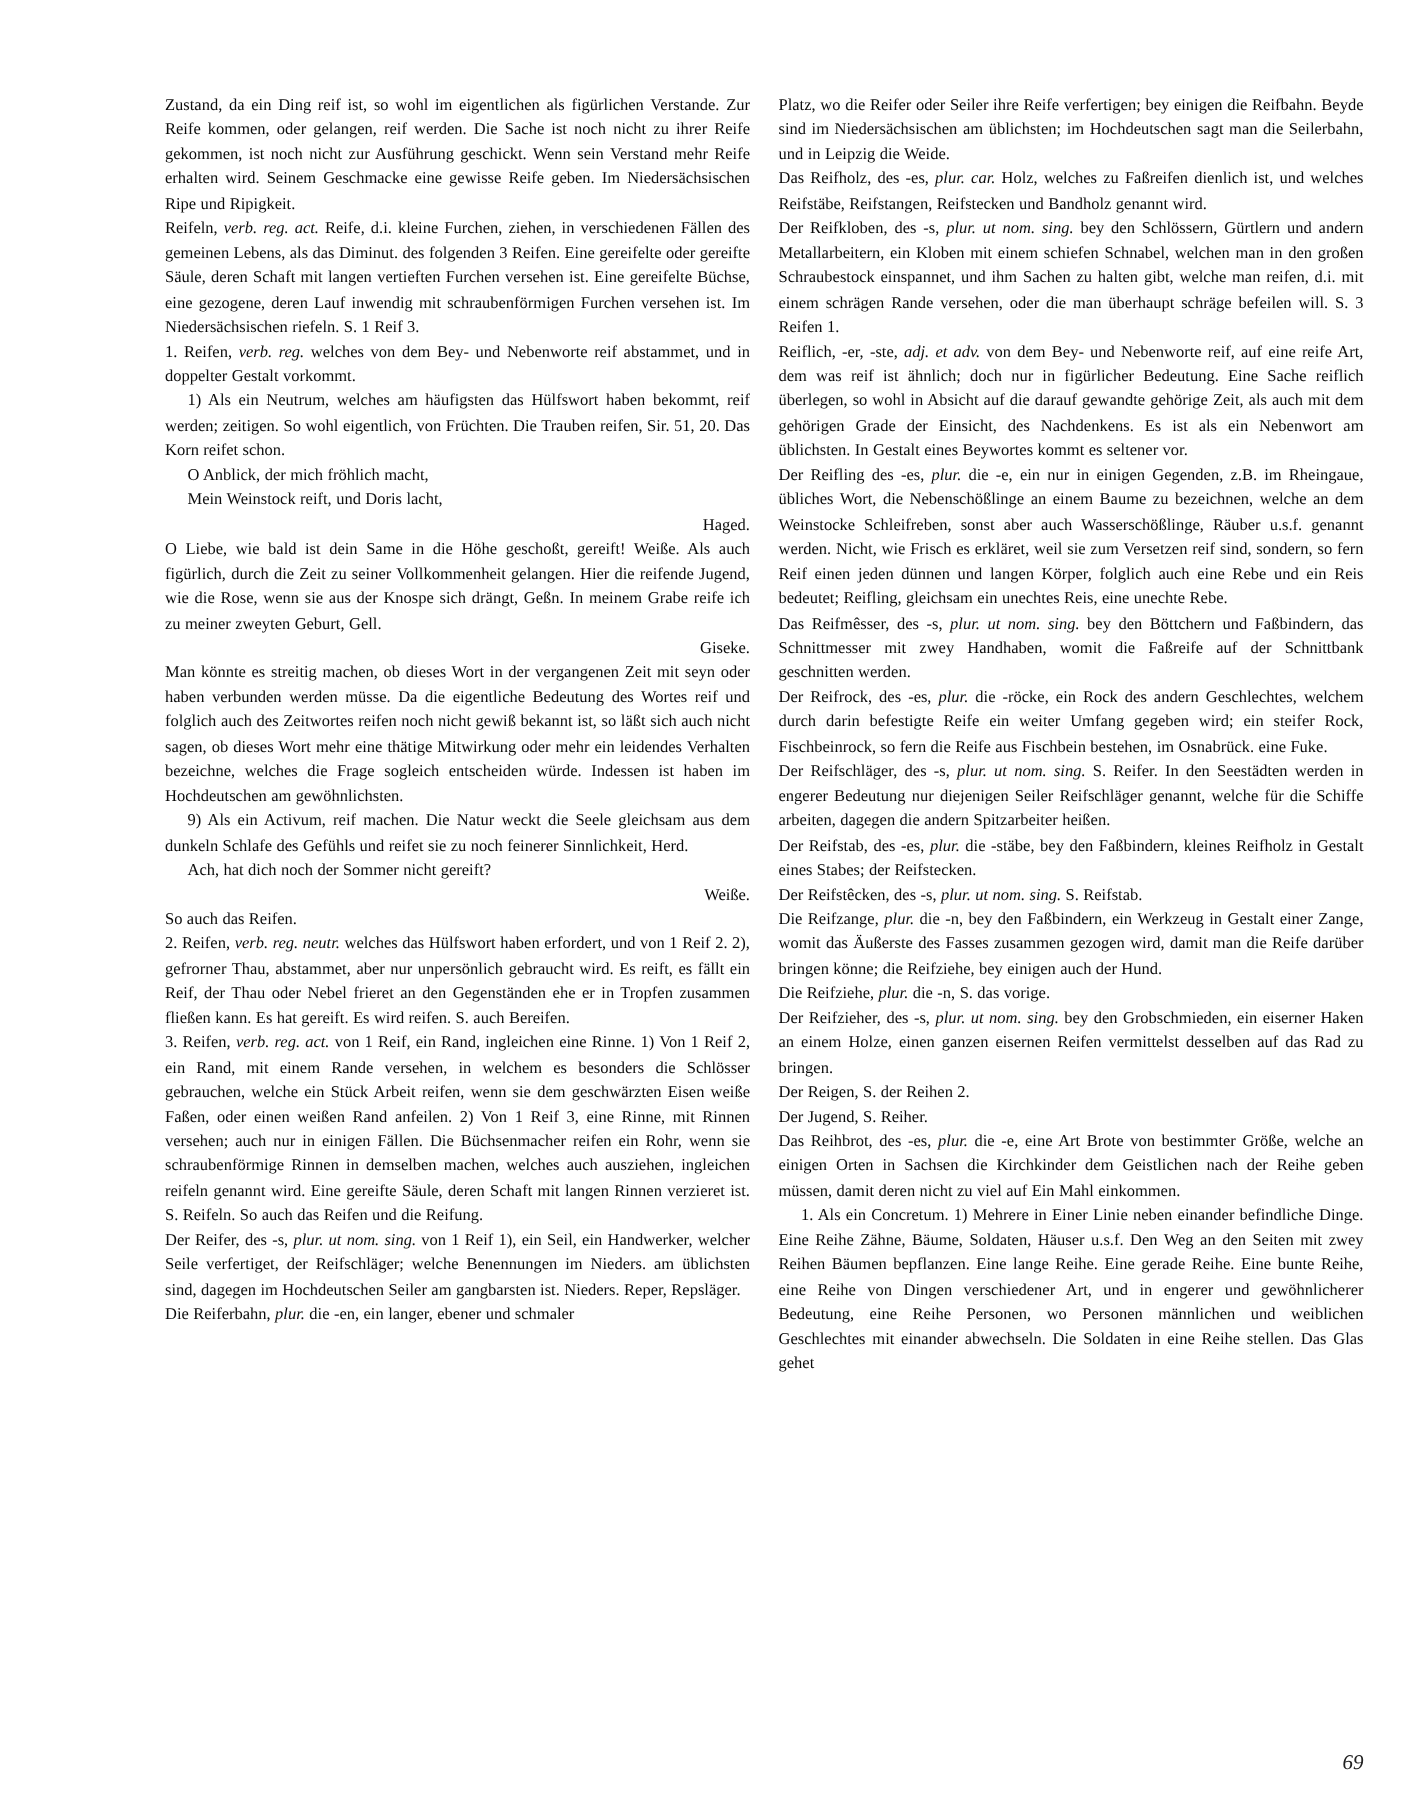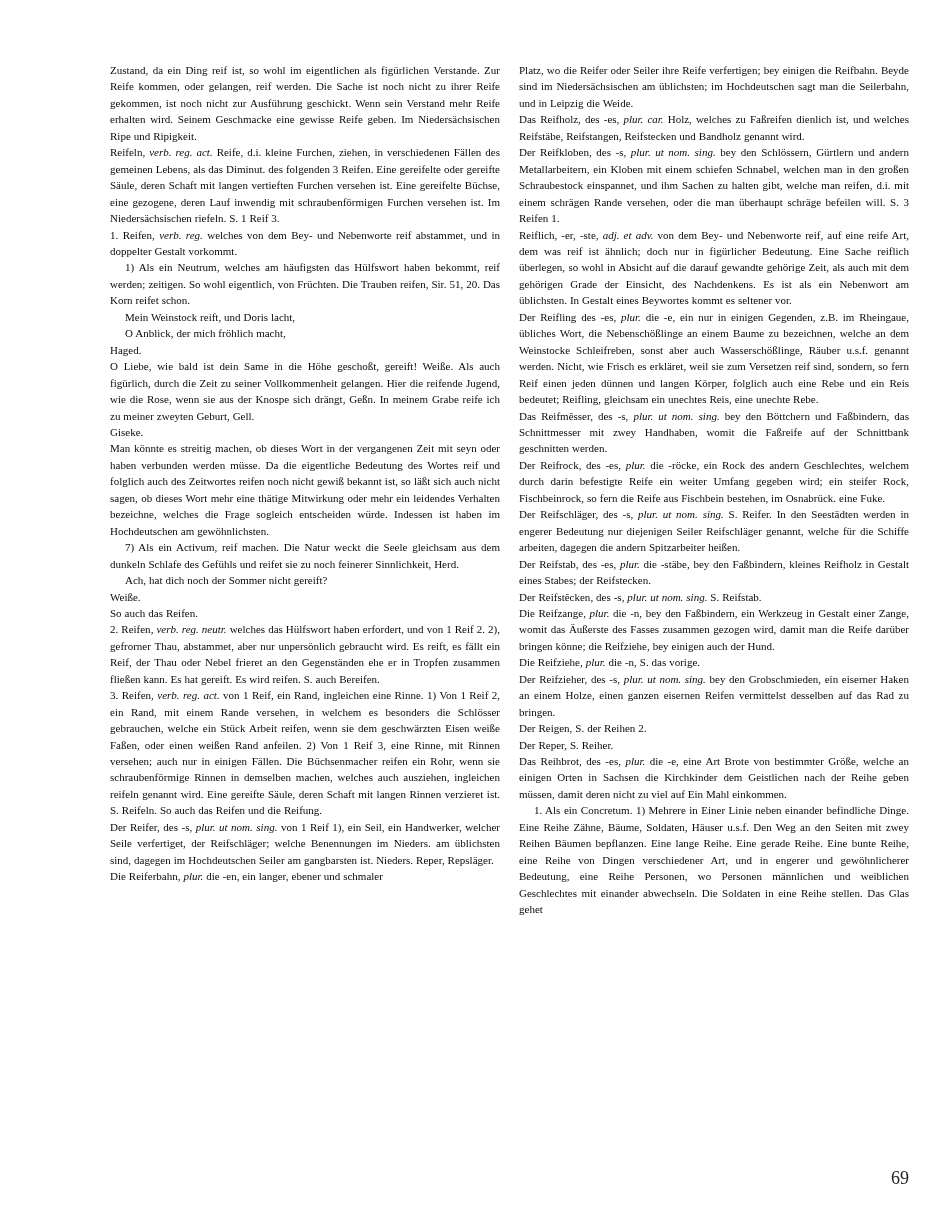--- a/index.html
+++ b/index.html
@@ -23,48 +23,49 @@
     flex: 0 0 390px;
     width: 390px;
     font-size: 11px;
     line-height: 16.45px;
     text-align: justify;
     word-spacing: 0.2px;
     margin-top: 36px;
   }
   p.para { margin: 0; padding: 0; }
   p.para.indent { text-indent: 15px; }
-  p.para.right { }
+  p.para.right { text-align: right; }
   .bold { font-weight: 400; }
   .italic { font-style: italic; }
   .page-number {
     position: absolute;
     top: 1168px; right: 26px;
-    font-size: 18px;
+    font-size: 14px;
+    font-style: italic;
     color: #222;
     text-align: right;
   }
 </style>
 </head>
 <body>
 
 <div class="page">
   <div class="columns">
     <div class="column">
         <p class="para plain"><span>Zustand, da ein Ding reif ist, so wohl im eigentlichen als figürlichen Verstande. Zur Reife kommen, oder gelangen, reif werden. Die Sache ist noch nicht zu ihrer Reife gekommen, ist noch nicht zur Ausführung geschickt. Wenn sein Verstand mehr Reife erhalten wird. Seinem Geschmacke eine gewisse Reife geben. Im Niedersächsischen Ripe und Ripigkeit.</span></p>
         <p class="para entry"><span class="bold">Reifeln</span><span>, </span><span class="italic">verb. reg. act.</span><span> Reife, d.i. kleine Furchen, ziehen, in verschiedenen Fällen des gemeinen Lebens, als das Diminut. des folgenden 3 Reifen. Eine gereifelte oder gereifte Säule, deren Schaft mit langen vertieften Furchen versehen ist. Eine gereifelte Büchse, eine gezogene, deren Lauf inwendig mit schraubenförmigen Furchen versehen ist. Im Niedersächsischen riefeln. S. 1 Reif 3.</span></p>
         <p class="para entry"><span class="bold">1. Reifen</span><span>, </span><span class="italic">verb. reg.</span><span> welches von dem Bey- und Nebenworte reif abstammet, und in doppelter Gestalt vorkommt.</span></p>
         <p class="para indent"><span>1) Als ein Neutrum, welches am häufigsten das Hülfswort haben bekommt, reif werden; zeitigen. So wohl eigentlich, von Früchten. Die Trauben reifen, Sir. 51, 20. Das Korn reifet schon.</span></p>
+        <p class="para indent"><span>O Anblick, der mich fröhlich macht,</span></p>
         <p class="para indent"><span>Mein Weinstock reift, und Doris lacht,</span></p>
-        <p class="para indent"><span>O Anblick, der mich fröhlich macht,</span></p>
         <p class="para right"><span>Haged.</span></p>
         <p class="para plain"><span>O Liebe, wie bald ist dein Same in die Höhe geschoßt, gereift! Weiße. Als auch figürlich, durch die Zeit zu seiner Vollkommenheit gelangen. Hier die reifende Jugend, wie die Rose, wenn sie aus der Knospe sich drängt, Geßn. In meinem Grabe reife ich zu meiner zweyten Geburt, Gell.</span></p>
         <p class="para right"><span>Giseke.</span></p>
         <p class="para plain"><span>Man könnte es streitig machen, ob dieses Wort in der vergangenen Zeit mit seyn oder haben verbunden werden müsse. Da die eigentliche Bedeutung des Wortes reif und folglich auch des Zeitwortes reifen noch nicht gewiß bekannt ist, so läßt sich auch nicht sagen, ob dieses Wort mehr eine thätige Mitwirkung oder mehr ein leidendes Verhalten bezeichne, welches die Frage sogleich entscheiden würde. Indessen ist haben im Hochdeutschen am gewöhnlichsten.</span></p>
-        <p class="para indent"><span>7) Als ein Activum, reif machen. Die Natur weckt die Seele gleichsam aus dem dunkeln Schlafe des Gefühls und reifet sie zu noch feinerer Sinnlichkeit, Herd.</span></p>
+        <p class="para indent"><span>9) Als ein Activum, reif machen. Die Natur weckt die Seele gleichsam aus dem dunkeln Schlafe des Gefühls und reifet sie zu noch feinerer Sinnlichkeit, Herd.</span></p>
         <p class="para indent"><span>Ach, hat dich noch der Sommer nicht gereift?</span></p>
         <p class="para right"><span>Weiße.</span></p>
         <p class="para plain"><span>So auch das Reifen.</span></p>
         <p class="para entry"><span class="bold">2. Reifen</span><span>, </span><span class="italic">verb. reg. neutr.</span><span> welches das Hülfswort haben erfordert, und von 1 Reif 2. 2), gefrorner Thau, abstammet, aber nur unpersönlich gebraucht wird. Es reift, es fällt ein Reif, der Thau oder Nebel frieret an den Gegenständen ehe er in Tropfen zusammen fließen kann. Es hat gereift. Es wird reifen. S. auch Bereifen.</span></p>
         <p class="para entry"><span class="bold">3. Reifen</span><span>, </span><span class="italic">verb. reg. act.</span><span> von 1 Reif, ein Rand, ingleichen eine Rinne. 1) Von 1 Reif 2, ein Rand, mit einem Rande versehen, in welchem es besonders die Schlösser gebrauchen, welche ein Stück Arbeit reifen, wenn sie dem geschwärzten Eisen weiße Faßen, oder einen weißen Rand anfeilen. 2) Von 1 Reif 3, eine Rinne, mit Rinnen versehen; auch nur in einigen Fällen. Die Büchsenmacher reifen ein Rohr, wenn sie schraubenförmige Rinnen in demselben machen, welches auch ausziehen, ingleichen reifeln genannt wird. Eine gereifte Säule, deren Schaft mit langen Rinnen verzieret ist. S. Reifeln. So auch das Reifen und die Reifung.</span></p>
         <p class="para entry"><span class="bold">Der Reifer</span><span>, des -s, </span><span class="italic">plur. ut nom. sing.</span><span> von 1 Reif 1), ein Seil, ein Handwerker, welcher Seile verfertiget, der Reifschläger; welche Benennungen im Nieders. am üblichsten sind, dagegen im Hochdeutschen Seiler am gangbarsten ist. Nieders. Reper, Repsläger.</span></p>
         <p class="para entry"><span class="bold">Die Reiferbahn</span><span>, </span><span class="italic">plur.</span><span> die -en, ein langer, ebener und schmaler</span></p>
       </div>
     <div class="column">
         <p class="para plain"><span>Platz, wo die Reifer oder Seiler ihre Reife verfertigen; bey einigen die Reifbahn. Beyde sind im Niedersächsischen am üblichsten; im Hochdeutschen sagt man die Seilerbahn, und in Leipzig die Weide.</span></p>
@@ -74,19 +75,19 @@
         <p class="para entry"><span class="bold">Der Reifling</span><span> des -es, </span><span class="italic">plur.</span><span> die -e, ein nur in einigen Gegenden, z.B. im Rheingaue, übliches Wort, die Nebenschößlinge an einem Baume zu bezeichnen, welche an dem Weinstocke Schleifreben, sonst aber auch Wasserschößlinge, Räuber u.s.f. genannt werden. Nicht, wie Frisch es erkläret, weil sie zum Versetzen reif sind, sondern, so fern Reif einen jeden dünnen und langen Körper, folglich auch eine Rebe und ein Reis bedeutet; Reifling, gleichsam ein unechtes Reis, eine unechte Rebe.</span></p>
         <p class="para entry"><span class="bold">Das Reifmêsser</span><span>, des -s, </span><span class="italic">plur. ut nom. sing.</span><span> bey den Böttchern und Faßbindern, das Schnittmesser mit zwey Handhaben, womit die Faßreife auf der Schnittbank geschnitten werden.</span></p>
         <p class="para entry"><span class="bold">Der Reifrock</span><span>, des -es, </span><span class="italic">plur.</span><span> die -röcke, ein Rock des andern Geschlechtes, welchem durch darin befestigte Reife ein weiter Umfang gegeben wird; ein steifer Rock, Fischbeinrock, so fern die Reife aus Fischbein bestehen, im Osnabrück. eine Fuke.</span></p>
         <p class="para entry"><span class="bold">Der Reifschläger</span><span>, des -s, </span><span class="italic">plur. ut nom. sing.</span><span> S. Reifer. In den Seestädten werden in engerer Bedeutung nur diejenigen Seiler Reifschläger genannt, welche für die Schiffe arbeiten, dagegen die andern Spitzarbeiter heißen.</span></p>
         <p class="para entry"><span class="bold">Der Reifstab</span><span>, des -es, </span><span class="italic">plur.</span><span> die -stäbe, bey den Faßbindern, kleines Reifholz in Gestalt eines Stabes; der Reifstecken.</span></p>
         <p class="para entry"><span class="bold">Der Reifstêcken</span><span>, des -s, </span><span class="italic">plur. ut nom. sing.</span><span> S. Reifstab.</span></p>
         <p class="para entry"><span class="bold">Die Reifzange</span><span>, </span><span class="italic">plur.</span><span> die -n, bey den Faßbindern, ein Werkzeug in Gestalt einer Zange, womit das Äußerste des Fasses zusammen gezogen wird, damit man die Reife darüber bringen könne; die Reifziehe, bey einigen auch der Hund.</span></p>
         <p class="para entry"><span class="bold">Die Reifziehe</span><span>, </span><span class="italic">plur.</span><span> die -n, S. das vorige.</span></p>
         <p class="para entry"><span class="bold">Der Reifzieher</span><span>, des -s, </span><span class="italic">plur. ut nom. sing.</span><span> bey den Grobschmieden, ein eiserner Haken an einem Holze, einen ganzen eisernen Reifen vermittelst desselben auf das Rad zu bringen.</span></p>
         <p class="para entry"><span class="bold">Der Reigen</span><span>, S. der Reihen 2.</span></p>
-        <p class="para entry"><span class="bold">Der Reper</span><span>, S. Reiher.</span></p>
+        <p class="para entry"><span class="bold">Der Jugend</span><span>, S. Reiher.</span></p>
         <p class="para entry"><span class="bold">Das Reihbrot</span><span>, des -es, </span><span class="italic">plur.</span><span> die -e, eine Art Brote von bestimmter Größe, welche an einigen Orten in Sachsen die Kirchkinder dem Geistlichen nach der Reihe geben müssen, damit deren nicht zu viel auf Ein Mahl einkommen.</span></p>
         <p class="para indent"><span>1. Als ein Concretum. 1) Mehrere in Einer Linie neben einander befindliche Dinge. Eine Reihe Zähne, Bäume, Soldaten, Häuser u.s.f. Den Weg an den Seiten mit zwey Reihen Bäumen bepflanzen. Eine lange Reihe. Eine gerade Reihe. Eine bunte Reihe, eine Reihe von Dingen verschiedener Art, und in engerer und gewöhnlicherer Bedeutung, eine Reihe Personen, wo Personen männlichen und weiblichen Geschlechtes mit einander abwechseln. Die Soldaten in eine Reihe stellen. Das Glas gehet</span></p>
       </div>
   </div>
   <div class="page-number">69</div>
 </div>
 
 </body></html>

